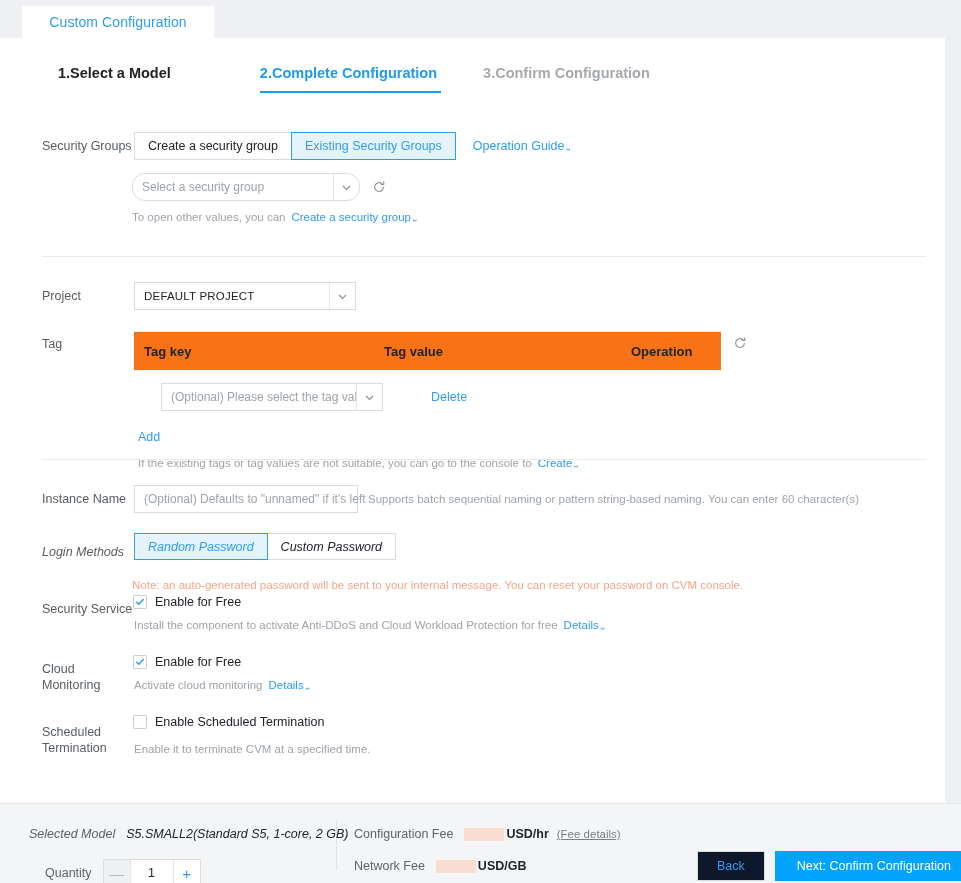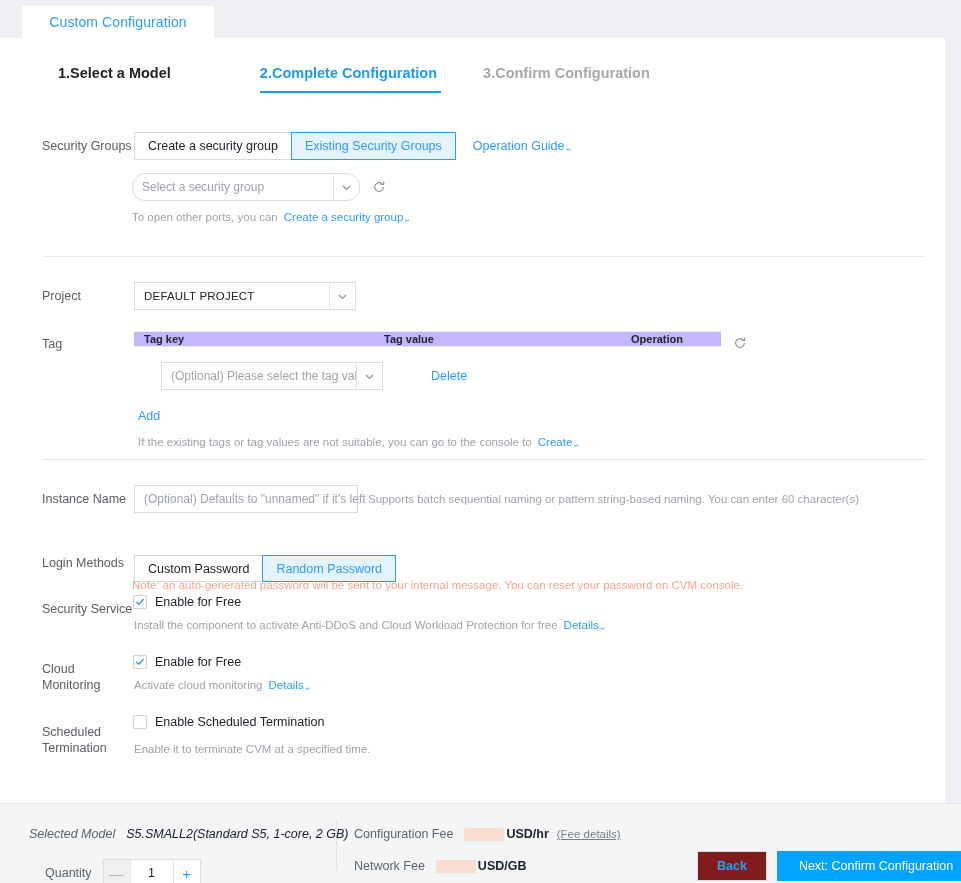--- a/index.html
+++ b/index.html
@@ -115,25 +115,25 @@
     font-size: 12px; color: #9ea4ab; white-space: nowrap;
   }
 
   
   .divider {
     position: absolute; left: 42px; width: 884px; height: 1px;
     background: #e8eaec;
   }
   .tag-head {
     display: flex; align-items: center;
-    height: 16px;
-    background: #c4b5fd;
+    height: 40px;
+    background: #f97316;
     border-top: 1px solid #eceef0;
     border-bottom: 1px solid #eceef0;
-    font-size: 11px; color: #20242b; font-weight: bold;
+    font-size: 13px; color: #20242b; font-weight: bold;
   }
   .tag-head .c1 { width: 250px; padding-left: 10px; }
   .tag-head .c2 { width: 247px; }
   .tag-head .c3 { width: 90px; }
 
   .tag-body { display: flex; align-items: center; margin-top: 12px; }
 
   
   .cbrow { display: flex; align-items: center; }
   .cb {
@@ -192,21 +192,21 @@
   .stepper .sbtn.dis { background: #eef0f2; color: #b6babe; }
   .stepper .snum {
     width: 44px; display: flex; align-items: center; justify-content: center;
     border-left: 1px solid #e4e7e9; border-right: 1px solid #e4e7e9;
     font-size: 12.5px; color: #20242b;
   }
   .btn {
     height: 30px; display: flex; align-items: center; justify-content: center;
     font-size: 12.5px; cursor: pointer; white-space: nowrap;
   }
-  .btn.ghost { border: 1px solid #d9dcdf; background: #7f1d1d; color: #2f9cf4; padding: 0 19px; font-weight: bold; }
+  .btn.ghost { border: 1px solid #d9dcdf; background: #0f172a; color: #2f9cf4; padding: 0 19px; }
   .btn.prim  { background: #00a4ff; color: #fff; padding: 0 22px; }
   .fee-details { font-size: 11.5px; color: #7b8087; text-decoration: underline; cursor: pointer; }
 </style>
 </head>
 <body>
 
 <div class="page">
 
   <div class="tabstrip">
     <div class="tab-main">
@@ -254,21 +254,21 @@
       </div>
       <span class="refresh" style="margin-left:12px;">
         <svg width="14" height="14" viewBox="0 0 16 16">
           <path d="M13 8a5 5 0 1 1-1.6-3.6" fill="none" stroke="#8b9097" stroke-width="1.3"></path>
           <path d="M13.4 1.6 L13.4 5 L10 5" fill="none" stroke="#8b9097" stroke-width="1.3"></path>
         </svg>
       </span>
     </div>
 
     <div class="row" style="left:132px; top:173px; align-items:center;">
-      <span class="hint">To open other ports, you can</span>
+      <span class="hint">To open other values, you can</span>
       <a class="link sm" style="margin-left:6px;text-align:center;">
         <span>Create a security group</span><span class="ext">⎵</span>
       </a>
     </div>
 
     <div class="divider" style="top:218px;"></div>
 
     <div class="row" style="left:42px; top:244px; align-items:center;">
       <div class="lbl">Project</div>
       <div class="select" style="width:222px;">
@@ -326,28 +326,28 @@
     <div class="divider" style="top:421px;"></div>
 
     <div class="row" style="left:42px; top:447px; align-items:center;">
       <div class="lbl">Instance Name</div>
       <div class="input" style="width:224px;">
         <span>(Optional) Defaults to "unnamed" if it's left</span>
       </div>
       <span class="hint" style="margin-left:10px;">Supports batch sequential naming or pattern string-based naming. You can enter 60 character(s)</span>
     </div>
 
-    <div class="row" style="left:42px; top:517px; align-items:flex-start;">
+    <div class="row" style="left:42px; top:495px; align-items:flex-end;font-style:italic;">
       <div class="lbl">Login Methods</div>
       <div class="seg">
+        <div class="seg-btn sel" style="height:27px;">
+          <span>Random Password</span>
+        </div>
         <div class="seg-btn" style="height:27px;">
           <span>Custom Password</span>
-        </div>
-        <div class="seg-btn sel" style="height:27px;">
-          <span>Random Password</span>
         </div>
       </div>
     </div>
     <div class="row" style="left:132px; top:541px;">
       <span class="note">Note: an auto-generated password will be sent to your internal message. You can reset your password on CVM console.</span>
     </div>
 
     <div class="row" style="left:42px; top:557px;">
       <div class="lbl" style="padding-top:6px;">Security Service</div>
       <div style="margin-left:-1px;">

